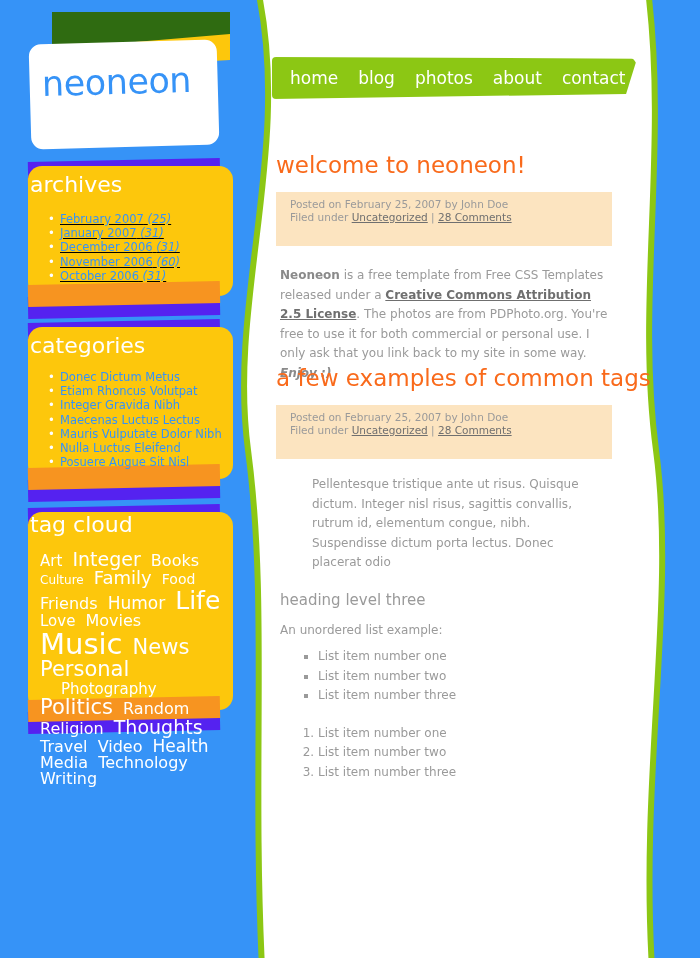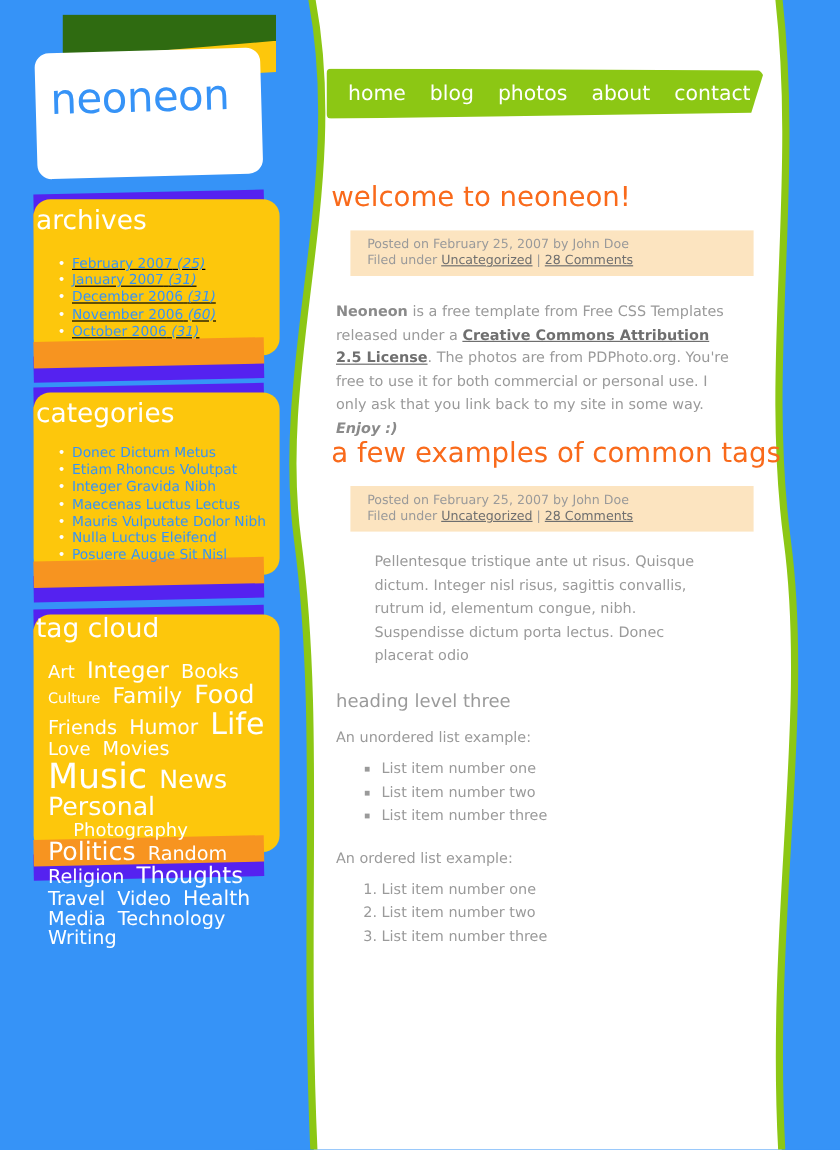--- a/index.html
+++ b/index.html
@@ -202,24 +202,23 @@
     font-size: 23px;
     font-weight: normal;
     margin: 0;
     white-space: nowrap;
   }
   .post-meta {
     background: #fce4c0;
     color: #9a9a9a;
     font-size: 10.5px;
     line-height: 12.5px;
-    padding: 6px 0 7px 14px;
+    padding: 6px 0 23px 14px;
     width: 336px;
     box-sizing: border-box;
-    margin-left: 16px;
   }
   .post-meta a {
     color: #6f6f6f;
     text-decoration: underline;
   }
   .post-body {
     color: #9a9a9a;
     font-size: 12px;
     line-height: 19.6px;
     margin: 0;
@@ -352,21 +351,21 @@
     <div class="deco violet" style="left:28px; top:6px; width:192px; transform:rotate(-1.2deg);"></div>
     <div class="deco orange" style="left:28px; top:22px; width:192px; transform:rotate(-1.2deg);"></div>
     <div class="box" style="top:12px; height:198px;"></div>
     <div class="widget-title" style="top:12px;">tag cloud</div>
     <div id="tagcloud-items" style="position:absolute; left:38px; top:50px; width:186px; z-index:9;">
       <span style="font-size:15px;">Art</span>
       <span style="font-size:19px;">Integer</span>
       <span style="font-size:16px;">Books</span>
       <span style="font-size:12px;">Culture</span>
       <span style="font-size:18px;text-align:center;">Family</span>
-      <span style="font-size:21px;">Food</span>
+      <span style="font-size:14px;">Food</span>
       <span style="font-size:16px;">Friends</span>
       <span style="font-size:17px;">Humor</span>
       <span style="font-size:25px;">Life</span>
       <span style="font-size:15px;">Love</span>
       <span style="font-size:16px;">Movies</span>
       <span style="font-size:29px;">Music</span>
       <span style="font-size:21px;">News</span>
       <span style="font-size:21px;">Personal</span>
       <span style="font-size:15px;margin-left:21px;">Photography</span>
       <span style="font-size:21px;">Politics</span>
@@ -435,21 +434,20 @@
       </div>
     </div>
     <blockquote>Pellentesque tristique ante ut risus. Quisque dictum. Integer nisl risus, sagittis convallis, rutrum id, elementum congue, nibh. Suspendisse dictum porta lectus. Donec placerat odio</blockquote>
     <h3 class="sub">heading level three</h3>
     <p class="list-intro">An unordered list example:</p>
     <ul class="demo">
       <li>List item number one</li>
       <li>List item number two</li>
       <li>List item number three</li>
     </ul>
-    <p class="list-intro">An ordered list example:</p>
     <ol class="demo">
       <li>List item number one</li>
       <li>List item number two</li>
       <li>List item number three</li>
     </ol>
   </div>
 
 </div>
 
 </body></html>

